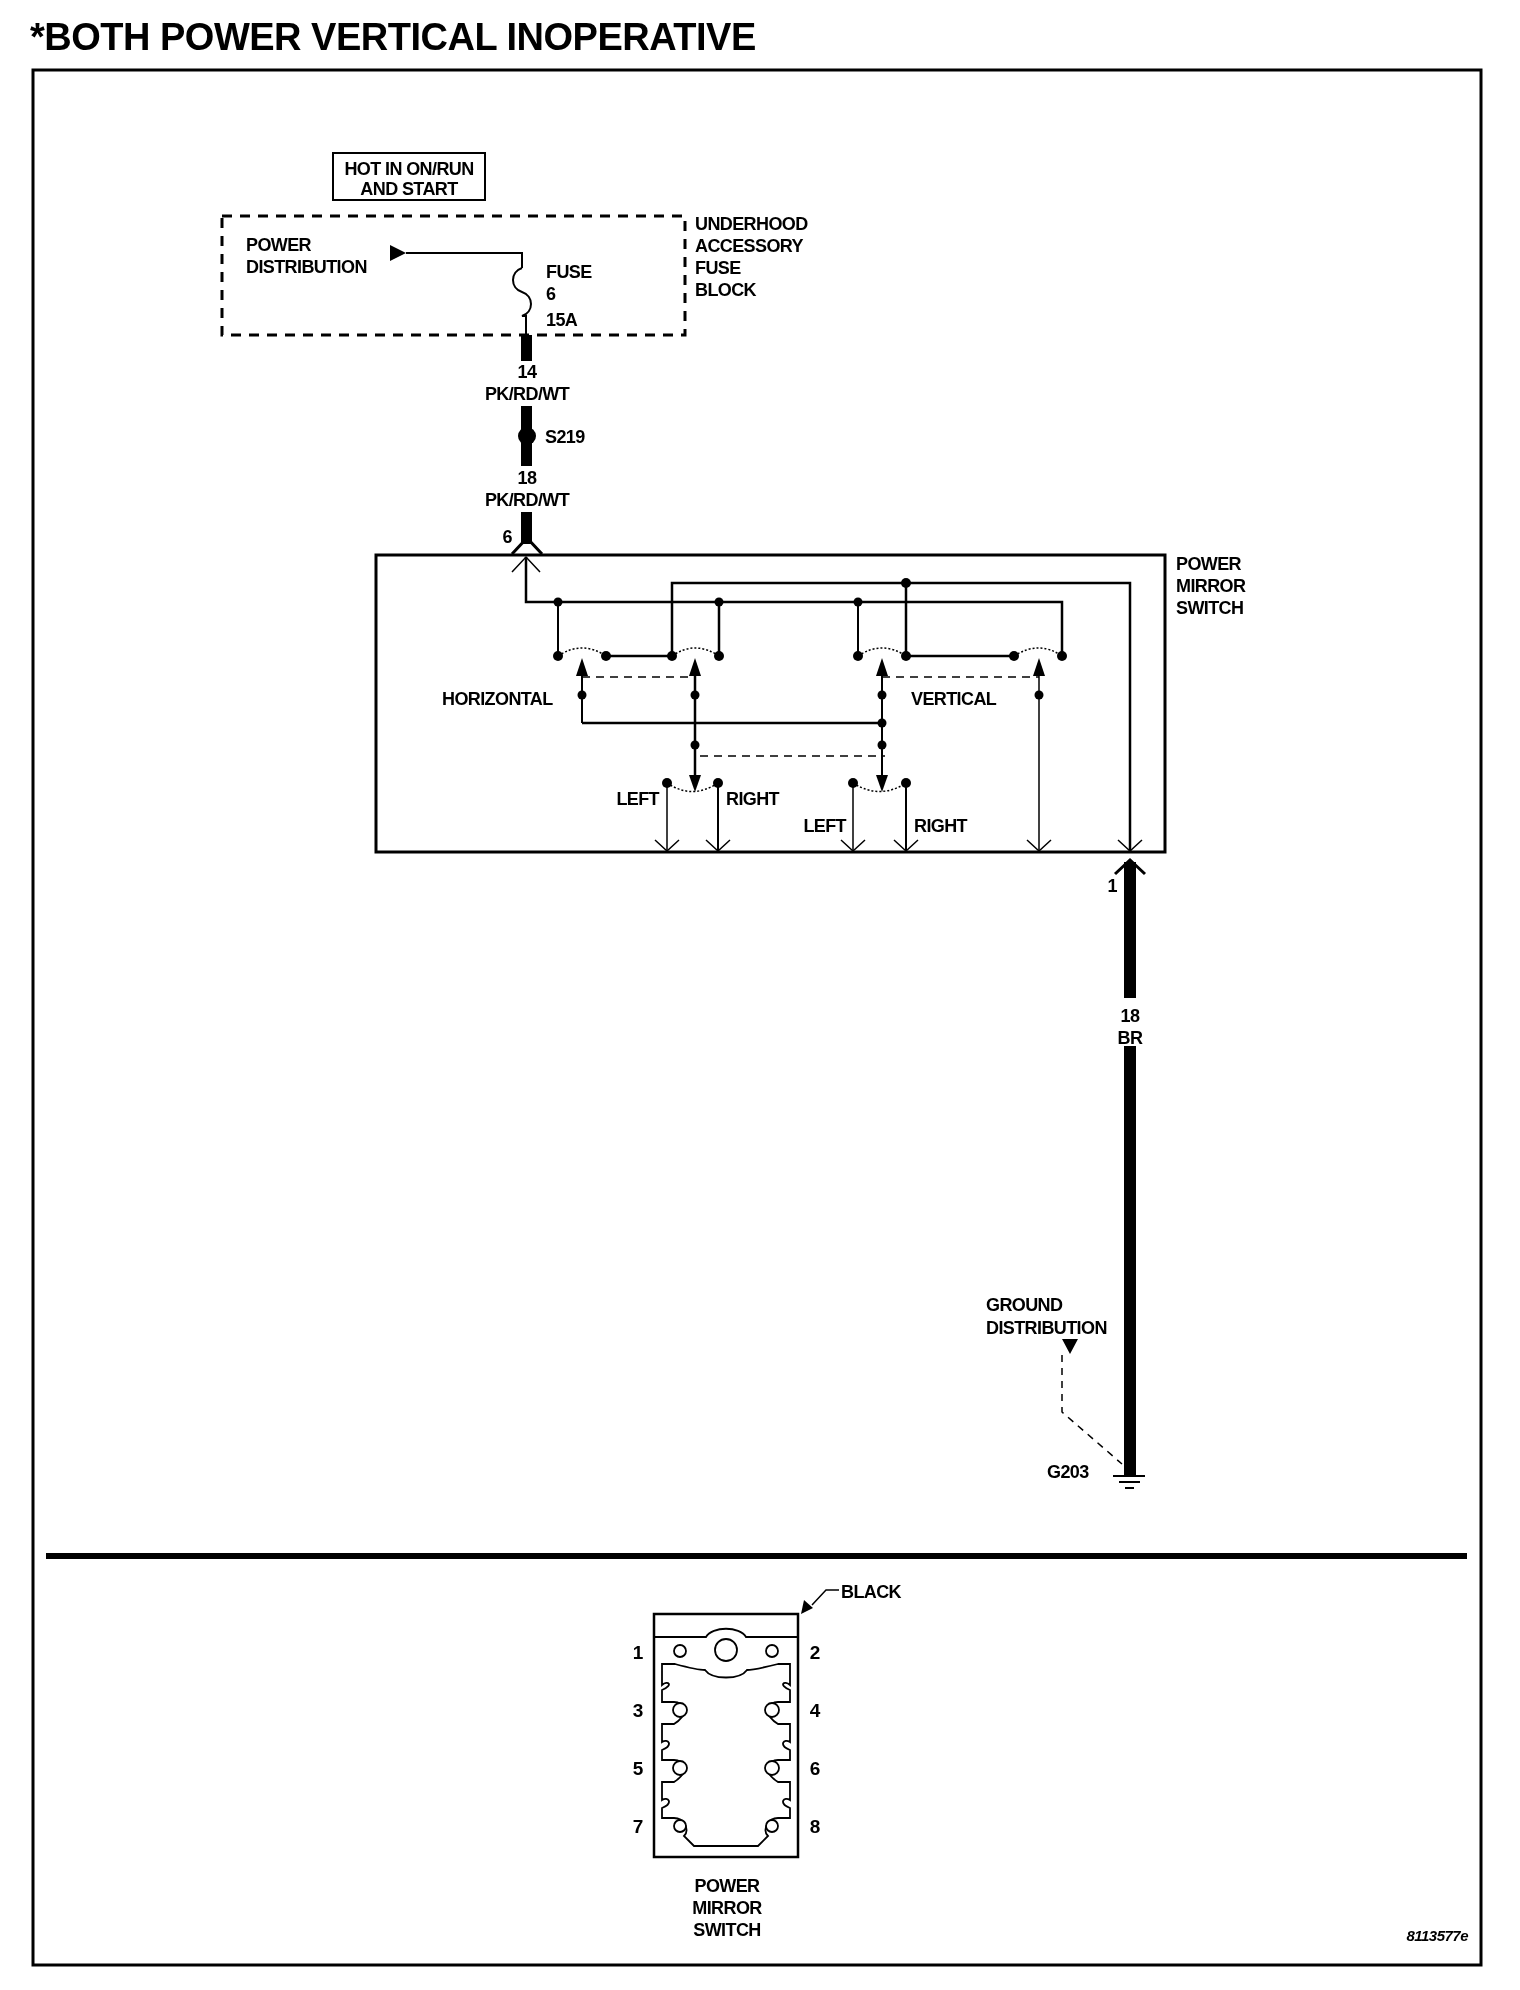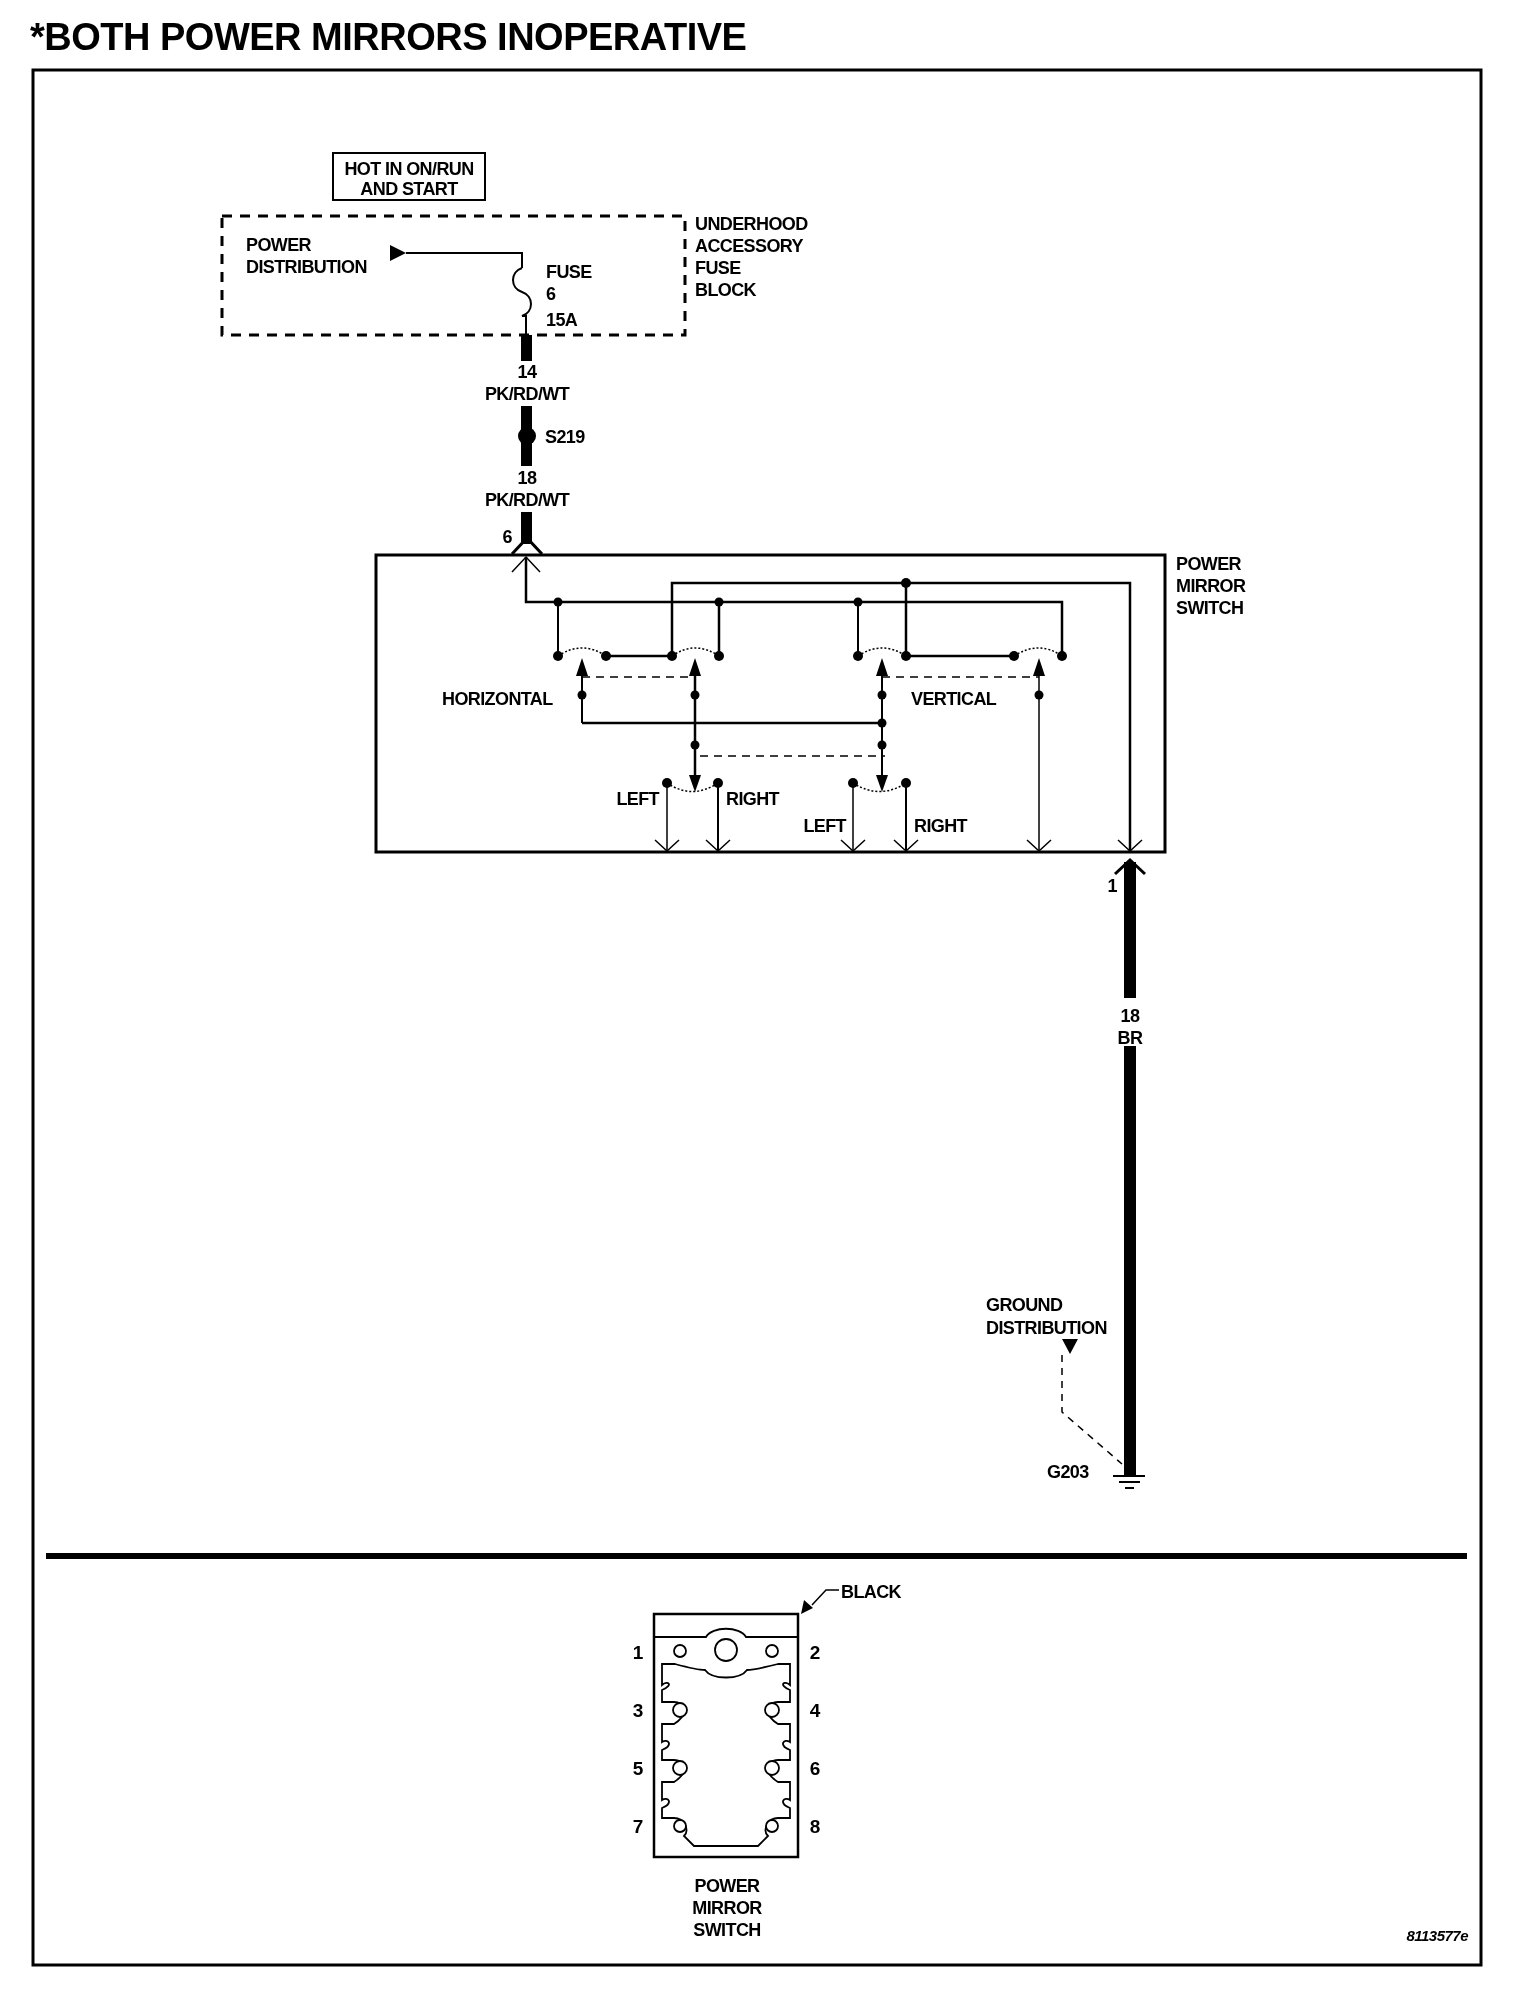--- a/index.html
+++ b/index.html
@@ -9,21 +9,21 @@
                 letter-spacing: -0.5px; white-space: nowrap; margin: 0; }
   svg#diagram { position: absolute; left: 0; top: 0; }
   svg text { font-family: "Liberation Sans", sans-serif; fill: #000; }
   .lbl { font-size: 18px; font-weight: bold; letter-spacing: -0.6px; }
   .pin-num { font-size: 19px; font-weight: bold; }
   .fig-id { font-size: 15px; font-weight: bold; font-style: italic; letter-spacing: -0.5px; }
 </style>
 </head>
 <body>
 
-<h1 id="page-title">*BOTH POWER MIRRORS INOPERATIVE</h1>
+<h1 id="page-title">*BOTH POWER VERTICAL INOPERATIVE</h1>
 
 <svg id="diagram" width="1520" height="1990" viewBox="0 0 1520 1990">
   <defs>
     <marker id="arrowUp" viewBox="0 0 10 10" refX="5" refY="0" markerWidth="10" markerHeight="10" orient="auto">
     </marker>
   </defs>
 
   <rect x="33" y="70" width="1448" height="1895" fill="none" stroke="#000" stroke-width="3"></rect>
 
   <g>

